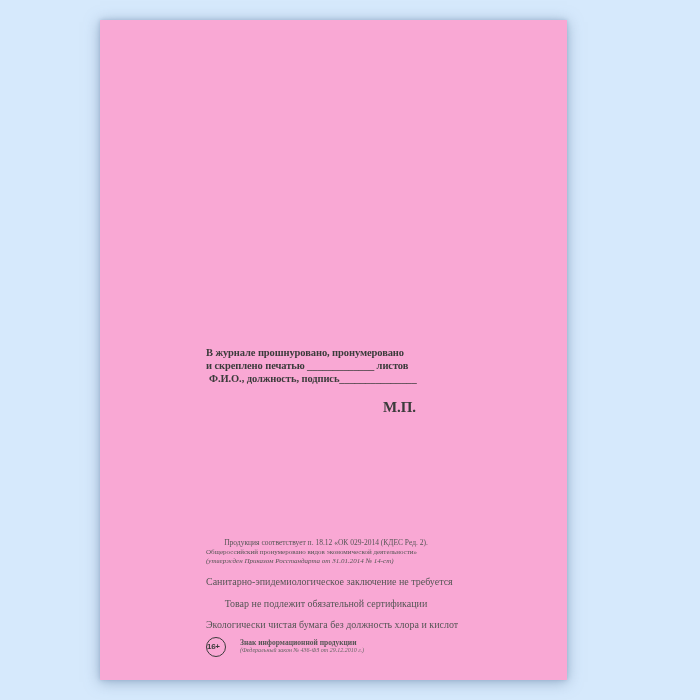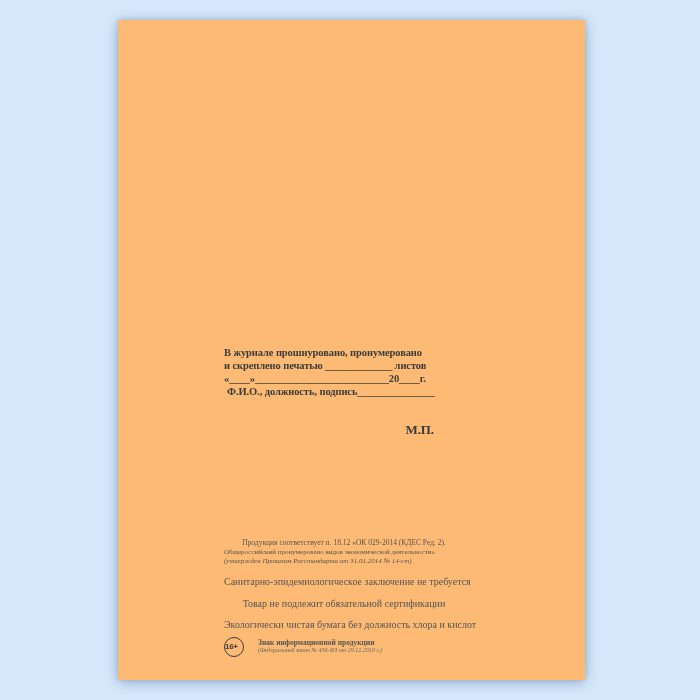--- a/index.html
+++ b/index.html
@@ -4,43 +4,43 @@
 <style>
   * { margin: 0; padding: 0; box-sizing: border-box; }
   html, body { width: 700px; height: 700px; overflow: hidden; }
   body {
     background: #d6e9fc;
     font-family: "Liberation Serif", "DejaVu Serif", serif;
     position: relative;
   }
   .sheet {
     position: absolute;
-    left: 118px; top: 20px;
+    left: 100px; top: 20px;
     width: 467px; height: 660px;
-    background: #fdba74;
+    background: #f9a8d4;
     box-shadow: 0 2px 14px rgba(98, 125, 160, 0.55), 0 0 4px rgba(110, 135, 170, 0.35);
   }
   .stitch-block {
     position: absolute;
     left: 106px; top: 326px;
     width: 216px;
     color: #3b3b3b;
     font-size: 10.5px;
     font-weight: bold;
     line-height: 13px;
     letter-spacing: -0.1px;
     white-space: nowrap;
   }
   .stitch-line4 { padding-left: 3px; }
   .stamp {
-    margin-top: 25px;
+    margin-top: 16px;
     text-align: right;
     padding-right: 6px;
     font-weight: bold;
-    font-size: 13px;
+    font-size: 15px;
     color: #3b3b3b;
   }
   .footer {
     position: absolute;
     left: 106px; top: 518px;
     width: 240px;
     color: #555555;
     white-space: nowrap;
   }
   .comp1 { font-size: 7.5px; line-height: 9.5px; text-align: center; }
@@ -85,21 +85,20 @@
 </style>
 </head>
 <body>
 
 <div class="backdrop">
   <div class="sheet">
 
     <div class="stitch-block">
       <div>В журнале прошнуровано, пронумеровано</div>
       <div>и скреплено печатью _____________ листов</div>
-      <div>«____»__________________________20____г.</div>
       <div class="stitch-line4">Ф.И.О., должность, подпись_______________</div>
       <div class="stamp">М.П.</div>
     </div>
 
     <div class="footer">
       <p class="comp1">Продукция соответствует п. 18.12 «ОК 029-2014 (КДЕС Ред. 2).</p>
       <p class="comp2">Общероссийский пронумеровано видов экономической деятельности»</p>
       <p class="comp3">(утвержден Приказом Росстандарта от 31.01.2014 № 14-ст)</p>
 
       <p class="note note-sanitary">Санитарно-эпидемиологическое заключение не требуется</p>

